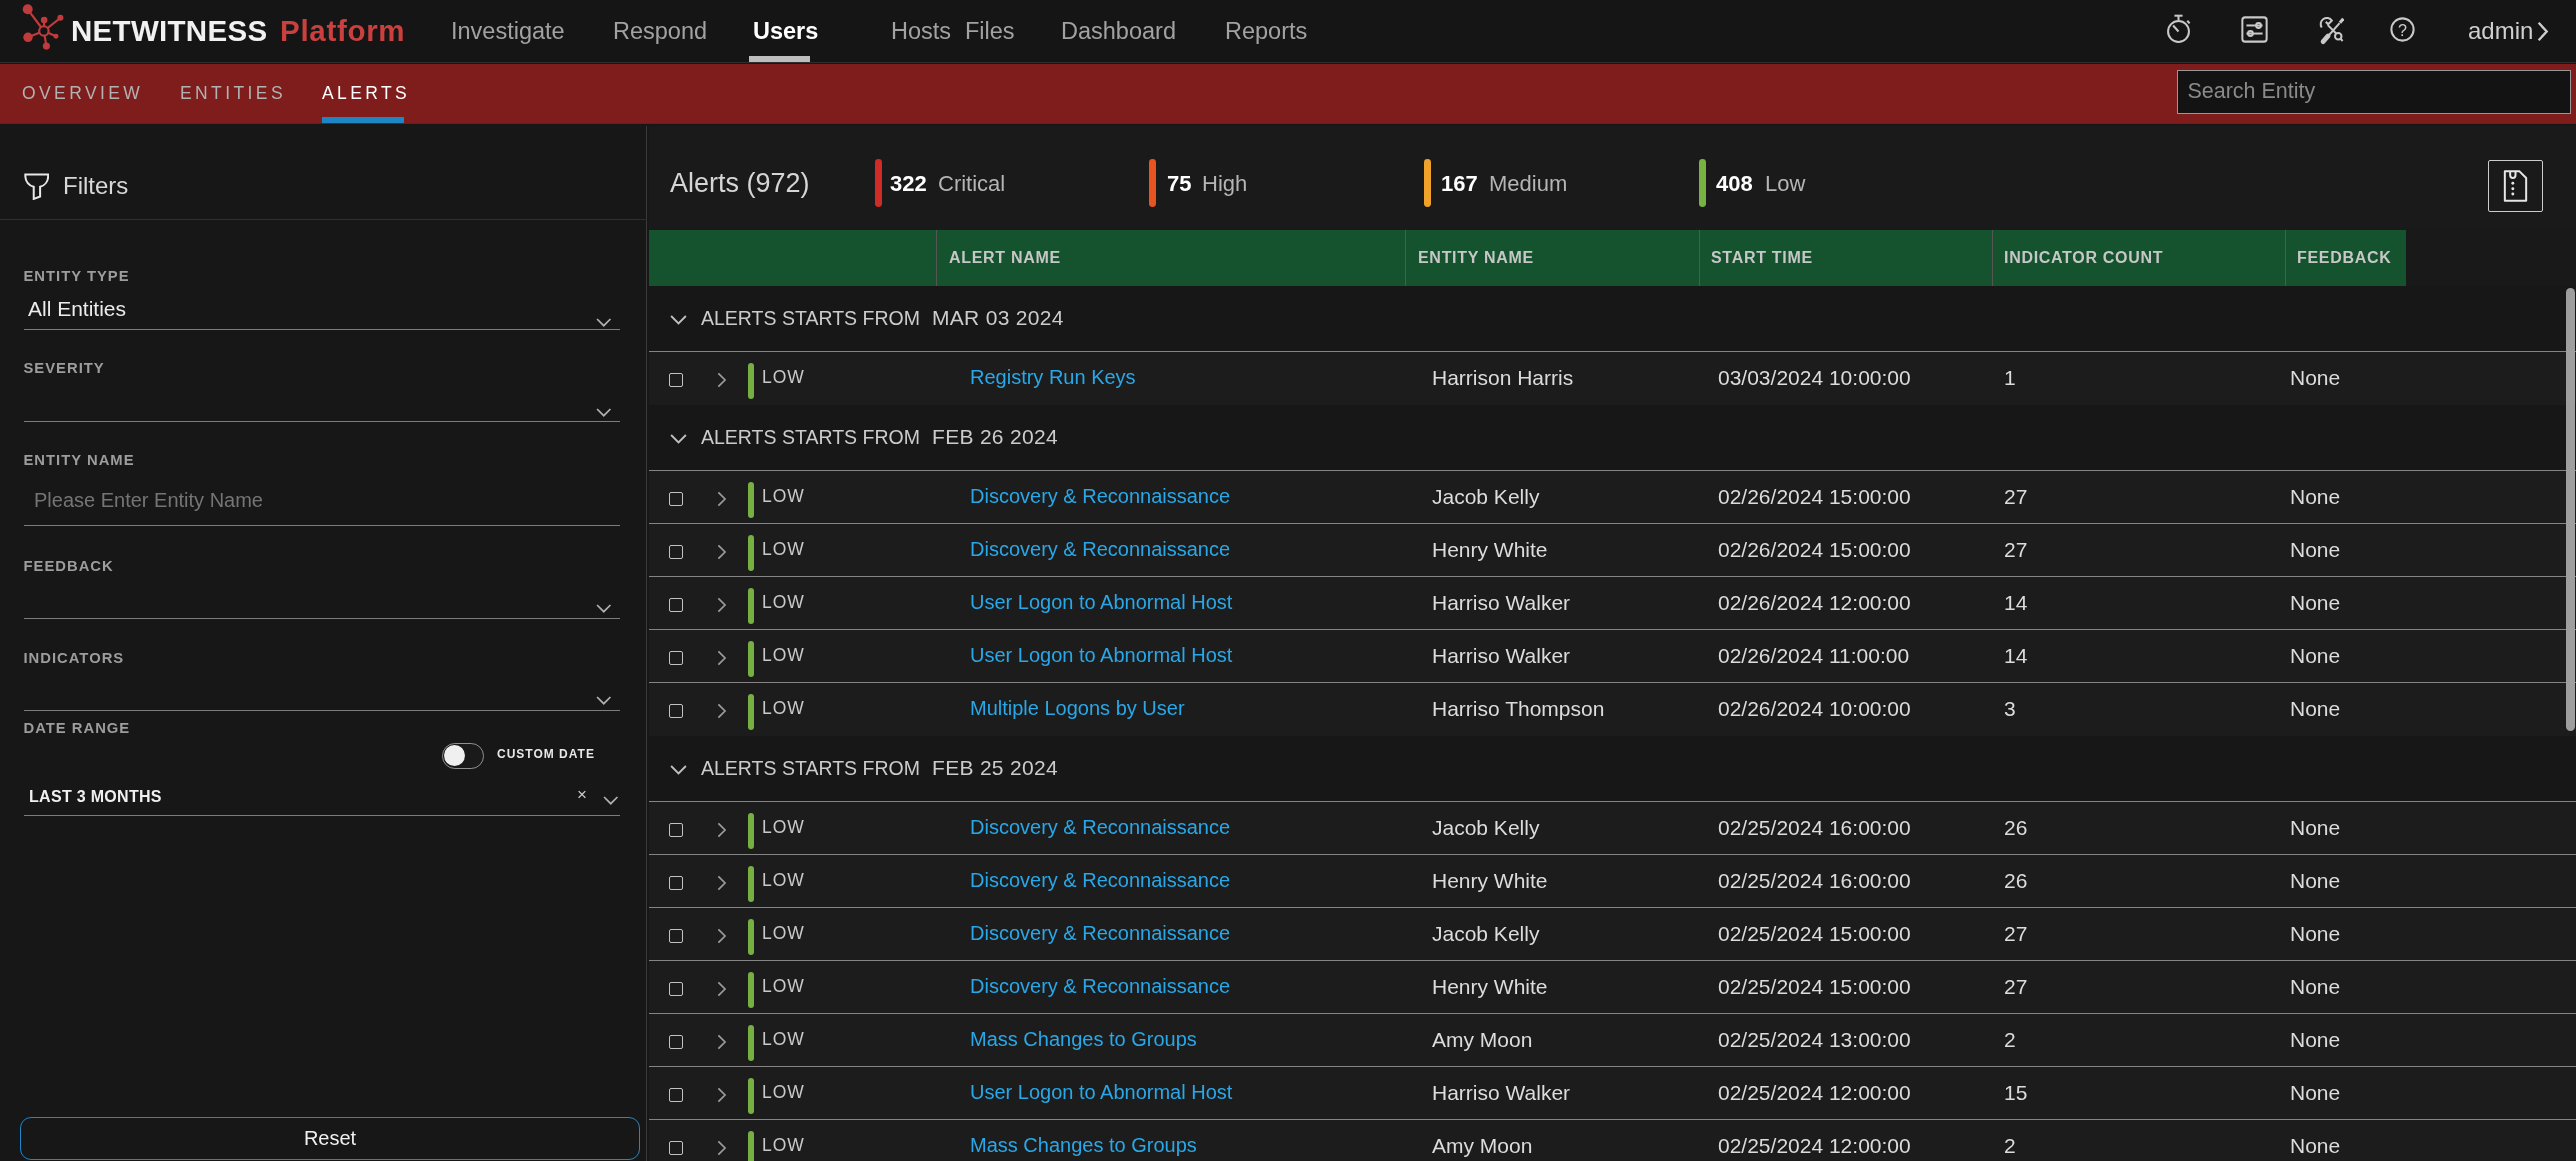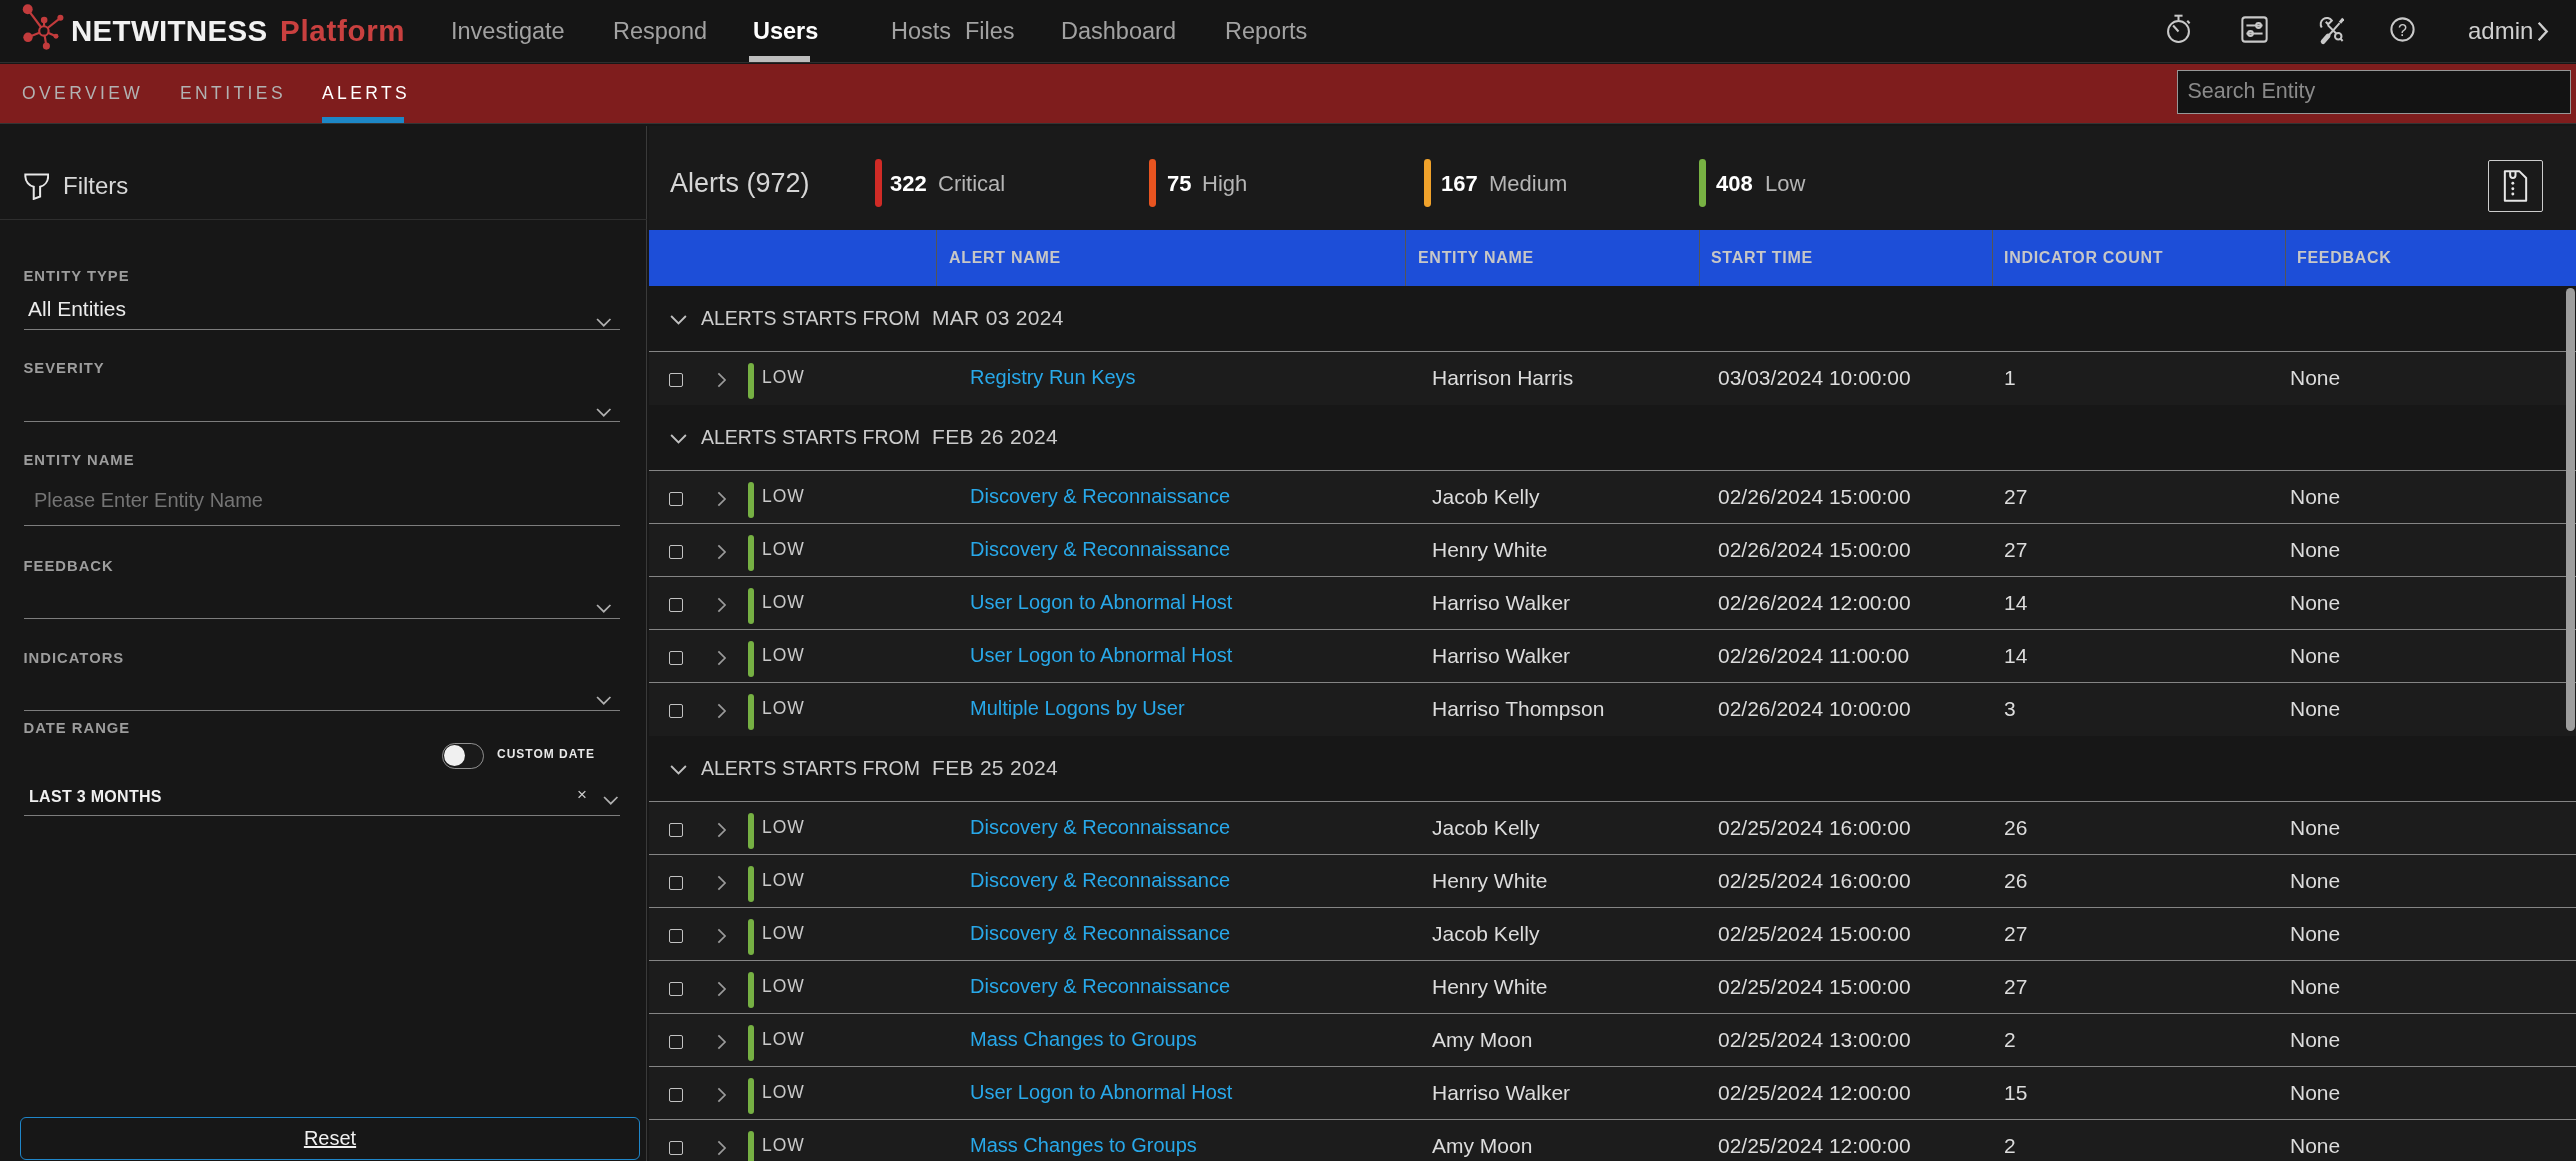--- a/index.html
+++ b/index.html
@@ -28,36 +28,36 @@
 
 
 #sidebar { position:absolute; left:0; top:126px; width:647px; height:1035px; background:#171717; border-right:1.3px solid #3a3a3a; }
 .flt-h { position:absolute; left:63px; top:46px; font-size:24px; color:#d8d8d8; }
 .sb-div { position:absolute; left:0; top:93px; width:647px; height:0.7px; background:#2e2e2e; }
 .sb-label { position:absolute; left:23.5px; font-size:14.8px; font-weight:700; letter-spacing:1px; color:#9d9d9d; }
 .sb-value { position:absolute; left:28px; font-size:21px; color:#ececec; }
 .sb-place { position:absolute; left:34px; font-size:20px; color:#757575; }
 .sb-line { position:absolute; left:23.5px; width:596px; height:0.7px; background:#7d7d7d; }
 .sb-chev { position:absolute; }
-#reset { position:absolute; left:20px; top:991px; width:620px; height:43px; border:1.3px solid #1f86c9; border-radius:6px;
-  text-align:center; line-height:40px; font-size:20px; color:#f0f0f0;text-decoration:underline; }
+#reset { position:absolute; left:20px; top:991px; width:620px; height:43px; border:1.3px solid #1f86c9; border-radius:11px;
+  text-align:center; line-height:40px; font-size:20px; color:#f0f0f0; }
 
 
 #content { position:absolute; left:649px; top:126px; width:1927px; height:1035px; background:#191919;text-align:center; }
 
 #summary { position:absolute; left:0; top:0; width:1927px; height:104px; background:#1a1a1a; }
 .sev-bar { position:absolute; top:33px; width:6.7px; height:48px; border-radius:3.4px; }
 .sev-num { position:absolute; top:0; height:115px; line-height:115px; font-size:22px; font-weight:700; color:#ffffff; }
 .sev-lab { position:absolute; top:0; height:115px; line-height:115px; font-size:22px; color:#b5b5b5; }
 #alerts-title { position:absolute; left:21px; top:0; height:115px; line-height:115px; font-size:27px; color:#d6d6d6; }
 #chgstatus { position:absolute; left:1578px; top:34px; width:239px; height:52px; border:1.3px solid #505050; border-radius:2px; }
 #chgstatus .txt { position:absolute; left:54px; top:0; height:49px; line-height:49px; font-size:21px; color:#8d8d8d; }
 #exportbtn { position:absolute; left:1839px; top:34px; width:55px; height:52px; border:1.3px solid #cccccc; border-radius:2px; }
 
-#thead { position:absolute; left:0; top:104px; width:1927px; height:56px; background:#1d4ed8; }
+#thead { position:absolute; left:0; top:104px; width:1757px; height:56px; background:#14532d; }
 .th { position:absolute; top:0; height:56px; line-height:56px; font-size:16px; font-weight:700; letter-spacing:0.7px; color:#c7c7c7; }
 .th-div { position:absolute; top:0; width:0.7px; height:56px; background:#555555; }
 
 #rows { position:absolute; left:0; top:160px; width:1927px; height:875px; }
 .grow { position:relative; width:1927px; height:66px; background:#171717; border-bottom:1.3px solid #858585; }
 .drow { position:relative; width:1927px; height:53px; background:#1c1c1c; }
 .drow.bb { border-bottom:1.3px solid #858585; }
 .grow .gchev { position:absolute; left:20px; top:27.5px; }
 .grow .gt1 { position:absolute; left:52px; top:0; height:64px; line-height:64px; font-size:19.5px; color:#cccccc; letter-spacing:0px; }
 .grow .gt2 { position:absolute; left:283px; top:0; height:64px; line-height:64px; font-size:21px; color:#cccccc; letter-spacing:0.3px; }

